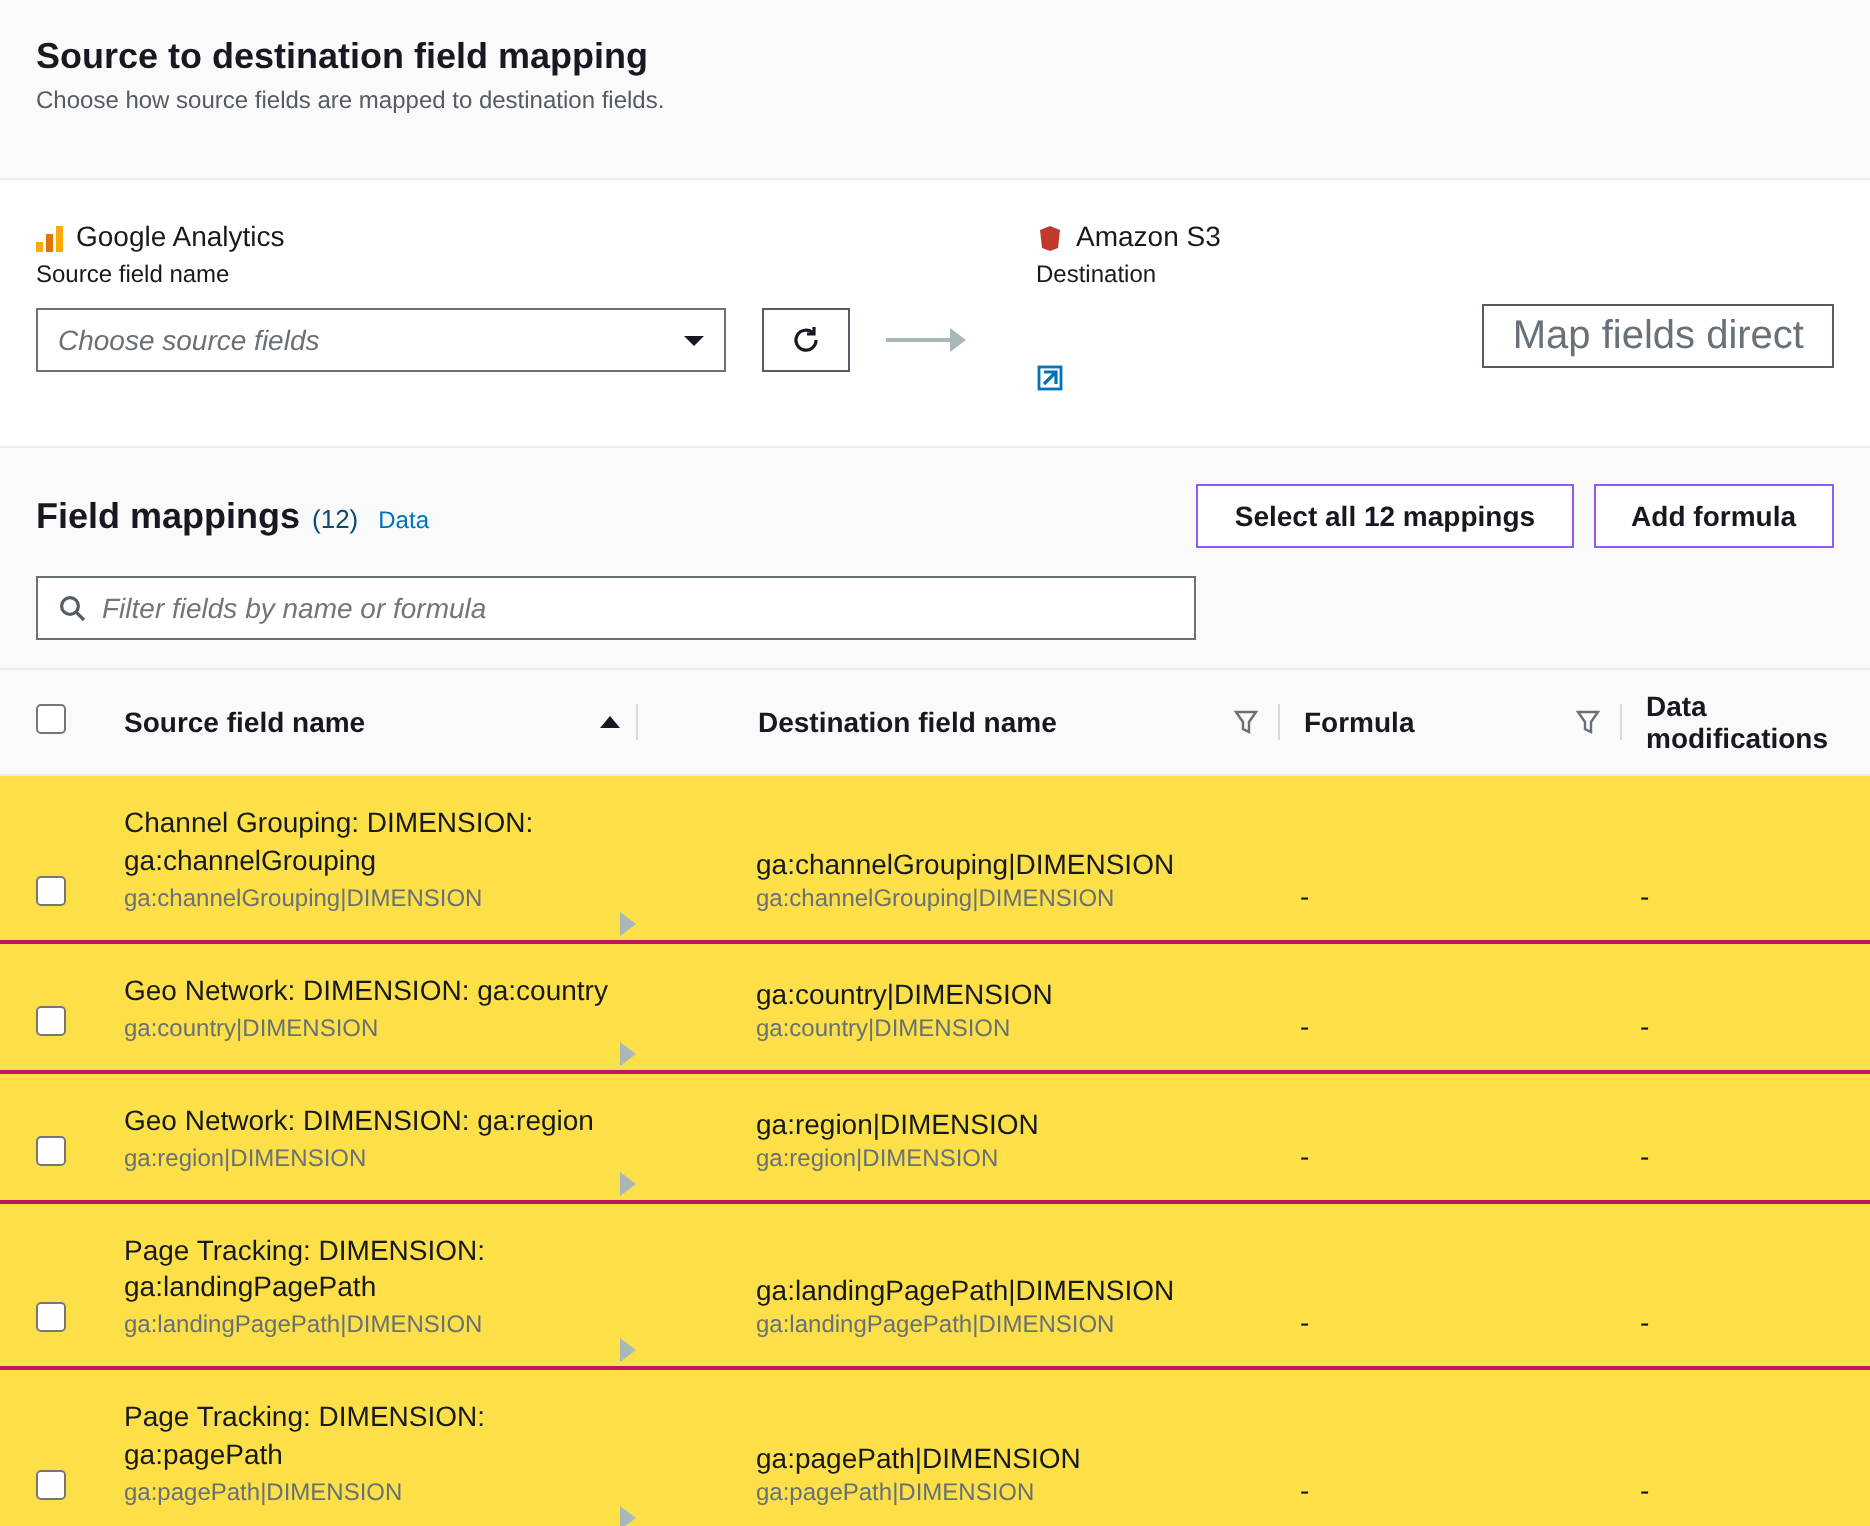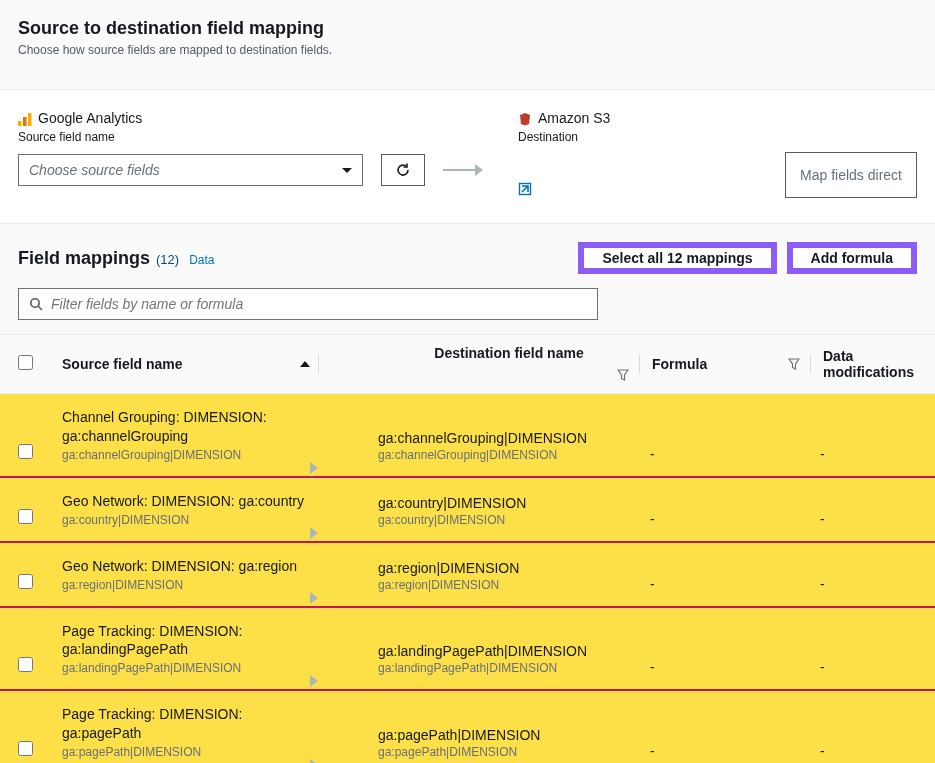--- a/index.html
+++ b/index.html
@@ -23,42 +23,42 @@
   .select-box .placeholder { color: #687078; font-style: italic; font-size: 14px; }
   .caret-down { width: 0; height: 0; border-left: 5px solid transparent; border-right: 5px solid transparent; border-top: 5px solid #16191f; }
   .refresh-btn { border: 1px solid #545b64; width: 44px; height: 32px; background: #fff; display: flex; align-items: center; justify-content: center; cursor: pointer; }
   
   .arrow-right { width: 40px; height: 12px; position: relative; }
   .arrow-right::before { content: ""; position: absolute; top: 5px; left: 0; right: 8px; height: 2px; background: #aab7b8; }
   .arrow-right::after { content: ""; position: absolute; right: 0; top: 0; width: 0; height: 0; border-top: 6px solid transparent; border-bottom: 6px solid transparent; border-left: 8px solid #aab7b8; }
   
   .external-link { color: #0073bb; margin-top: 28px; display: inline-block; }
   
-  .map-direct-btn { border: 1px solid #545b64; background: #fff; height: 46px; padding: 0 14px; color: #687078; font-size: 14px; cursor: pointer; margin-top: 42px; }
+  .map-direct-btn { border: 1px solid #545b64; background: #fff; height: 32px; padding: 0 14px; color: #687078; font-size: 20px; cursor: pointer; margin-top: 42px; }
   
   .mappings-section { background: #fafafa; padding: 18px 0 0 0; }
   .mappings-header { display: flex; align-items: center; justify-content: space-between; padding: 0 18px 14px 18px; }
   .mappings-title-wrap { display: flex; align-items: baseline; gap: 6px; text-align: center; }
   .mappings-title { font-size: 18px; font-weight: 700; }
   .mappings-count { font-size: 13px; color: #0c4a6e; font-weight: 400; }
   .info-link { font-size: 12px; color: #0073bb; cursor: pointer; margin-left: 4px;}
   .mappings-actions { display: flex; gap: 10px; }
-  .btn { border: 6px solid #8b5cf6; background: #fff; height: 32px; padding: 0 18px; font-size: 14px; cursor: pointer; color: #16191f; font-weight: 700;}
+  .btn { border: 1px solid #8b5cf6; background: #fff; height: 32px; padding: 0 18px; font-size: 14px; cursor: pointer; color: #16191f; font-weight: 700;}
   
   .filter-wrap { padding: 0 28px 14px 18px; }
   .filter-box { border: 1px solid #687078; width: 580px; height: 32px; display: flex; align-items: center; padding: 0 10px; background: #fff; gap: 8px; }
   .filter-box input { border: none; outline: none; flex: 1; font-size: 14px; font-style: italic; color: #687078; }
   
   .table { width: 100%; }
   .thead { display: flex; align-items: center; border-top: 1px solid #eaeded; border-bottom: 1px solid #eaeded; background: #fafafa; padding: 10px 18px; }
   .th { font-weight: 700; font-size: 14px; display: flex; align-items: center; gap: 6px; }
   .col-check { width: 44px; }
   .col-src { width: 256px; }
   .col-arrow { width: 60px; }
-  .col-dest { width: 260px; flex-direction: column; }
+  .col-dest { width: 260px; }
   .col-formula { width: 170px; }
   .col-mod { flex: 1; }
   .sort-asc { width: 0; height: 0; border-left: 5px solid transparent; border-right: 5px solid transparent; border-bottom: 6px solid #16191f; display:inline-block; margin-left:auto; margin-right:8px;}
   .filter-icon { width:16px; height:16px; display:inline-flex; align-items:center; justify-content:center; margin-left:auto; margin-right:8px; color:#687078;}
   .divider { width: 1px; height: 18px; background: #d5dbdb; }
   
   .tbody .row { display: flex; align-items: flex-end; padding: 14px 18px; border-bottom: 2px solid #be185d; background: #fde047; }
   .src-label { font-size: 14px; line-height: 1.35; }
   .src-sub { font-size: 12px; color: #687078; margin-top: 2px; }
   .dest-label { font-size: 14px; }

